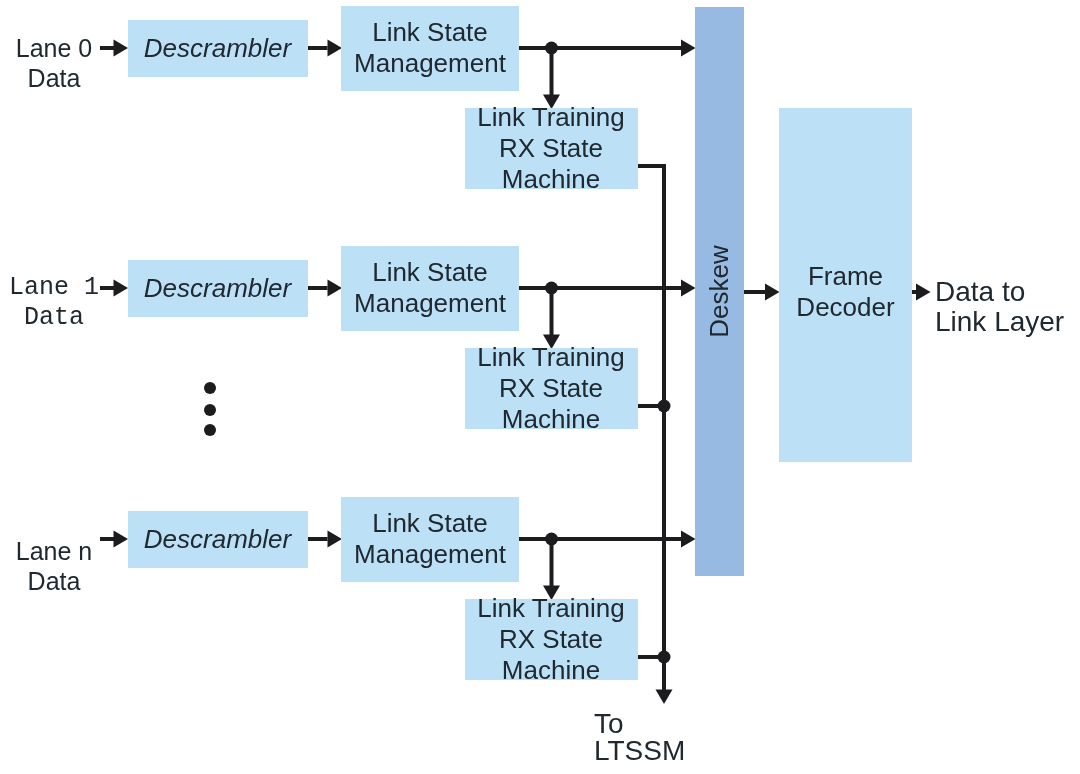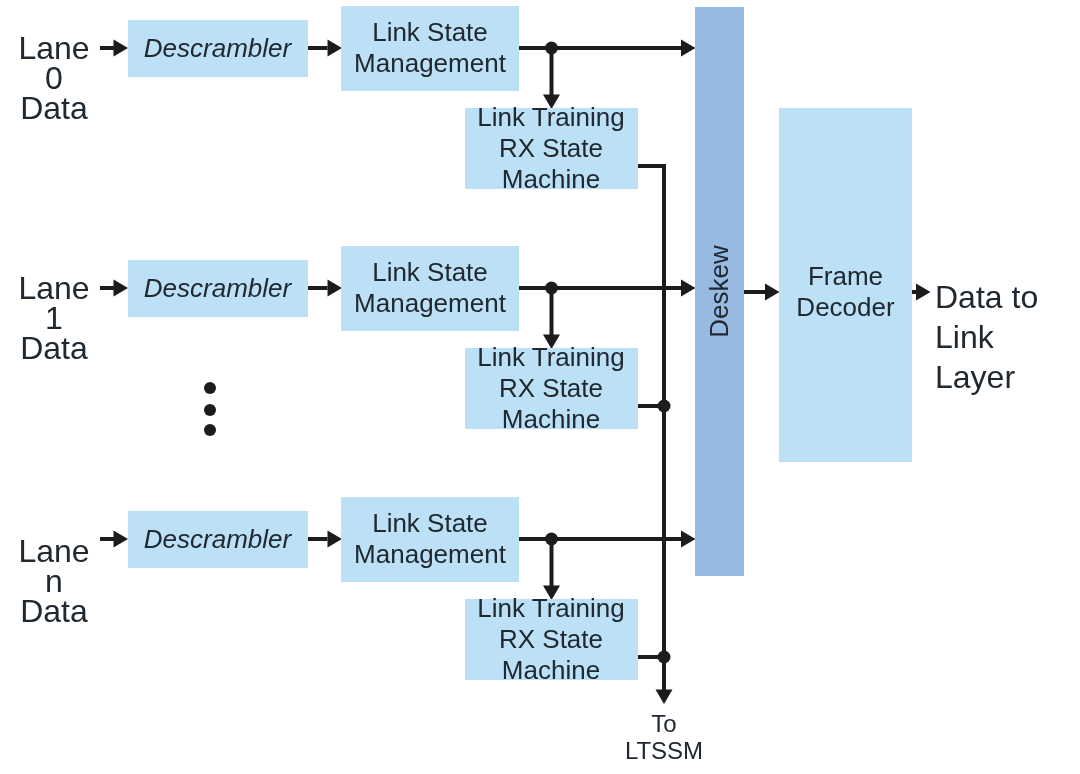--- a/index.html
+++ b/index.html
@@ -29,49 +29,49 @@
     white-space:pre-line;
   }
   .desc{left:127.5px;width:180px;height:57px;font-style:italic;}
   .lsm{left:341px;width:178px;height:85px;}
   .lt{left:464.5px;width:173px;height:81px;}
   .r0 .desc{top:19.5px;}  .r0 .lsm{top:5.5px;}   .r0 .lt{top:108px;}
   .r1 .desc{top:259.5px;} .r1 .lsm{top:245.5px;} .r1 .lt{top:348px;}
   .r2 .desc{top:510.5px;} .r2 .lsm{top:496.5px;} .r2 .lt{top:599px;}
   .lane-label{
     position:absolute;left:6px;width:96px;
-    text-align:center;font-size:32px;line-height:30px;
+    text-align:center;font-size:25px;line-height:30px;
     white-space:pre-line;
   }
   .r0 .lane-label{top:33px;}
-  .r1 .lane-label{top:273px;}
+  .r1 .lane-label{top:273px;font-family:Liberation Mono, monospace;}
   .r2 .lane-label{top:524px;margin-top:12px;}
   #deskew{
     position:absolute;left:694.5px;top:6.5px;width:49.5px;height:569.5px;
     background:var(--deskew-fill);
     display:flex;align-items:center;justify-content:center;
   }
   #deskew span{
     transform:rotate(-90deg);
     white-space:nowrap;
     font-size:26px;
   }
   #frame-decoder{
     left:779px;top:108px;width:133px;height:354px;
     padding-top:14px;
   }
   #output-label{
     position:absolute;left:935px;top:277px;
-    font-size:32px;line-height:40px;
+    font-size:28px;line-height:30px;
     white-space:pre-line;
   }
   #ltssm-label{
     position:absolute;left:594px;top:710px;width:140px;
-    text-align:center;
-    font-size:24px;line-height:27px;
+    text-align:left;
+    font-size:28px;line-height:27px;
     white-space:pre-line;
   }
   .wire{stroke:var(--line);stroke-width:4;fill:none;}
   .head{fill:var(--line);stroke:none;}
   .dot{fill:var(--line);stroke:none;}
 </style>
 </head>
 <body>
 
 <div id="canvas">

